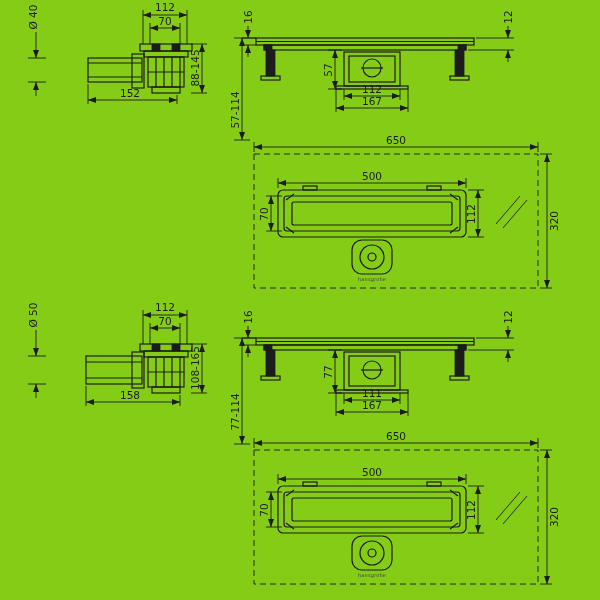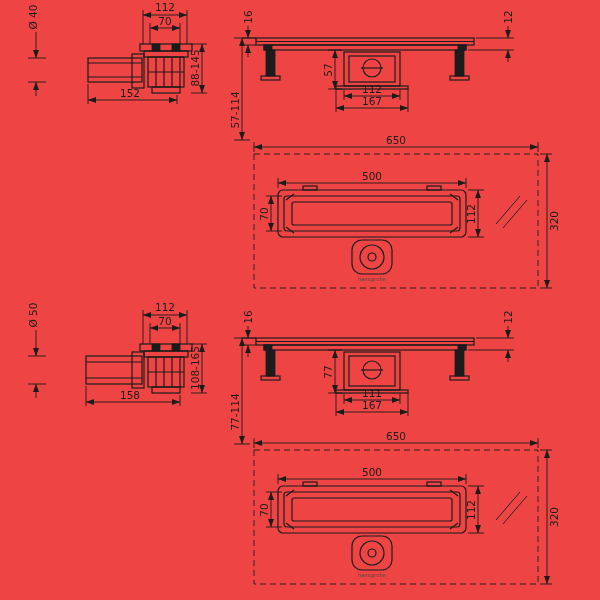--- a/index.html
+++ b/index.html
@@ -1,16 +1,16 @@
 <!DOCTYPE html>
 <html><head>
 <meta charset="utf-8">
 <style>
   html,body{margin:0;padding:0;background:#ffffff;}
-  .page{width:600px;height:600px;background:#ef4444;position:relative;overflow:hidden;
+  .page{width:600px;height:600px;background:#84cc16;position:relative;overflow:hidden;
         font-family:"DejaVu Sans", sans-serif;}
   svg{display:block;}
   svg text{font-family:"DejaVu Sans", sans-serif;font-size:10.5px;fill:#1c1c1c;}
   svg text.tiny{font-size:5px;fill:#444;letter-spacing:.2px;}
   .part{stroke:#1c1c1c;stroke-width:1.2;fill:none;}
   .dim{stroke:#1c1c1c;stroke-width:0.9;fill:none;}
   .dash{stroke:#1c1c1c;stroke-width:0.9;fill:none;stroke-dasharray:6 4;}
   .solidfill{fill:#1c1c1c;stroke:#1c1c1c;stroke-width:0.8;}
 </style>
 </head>

